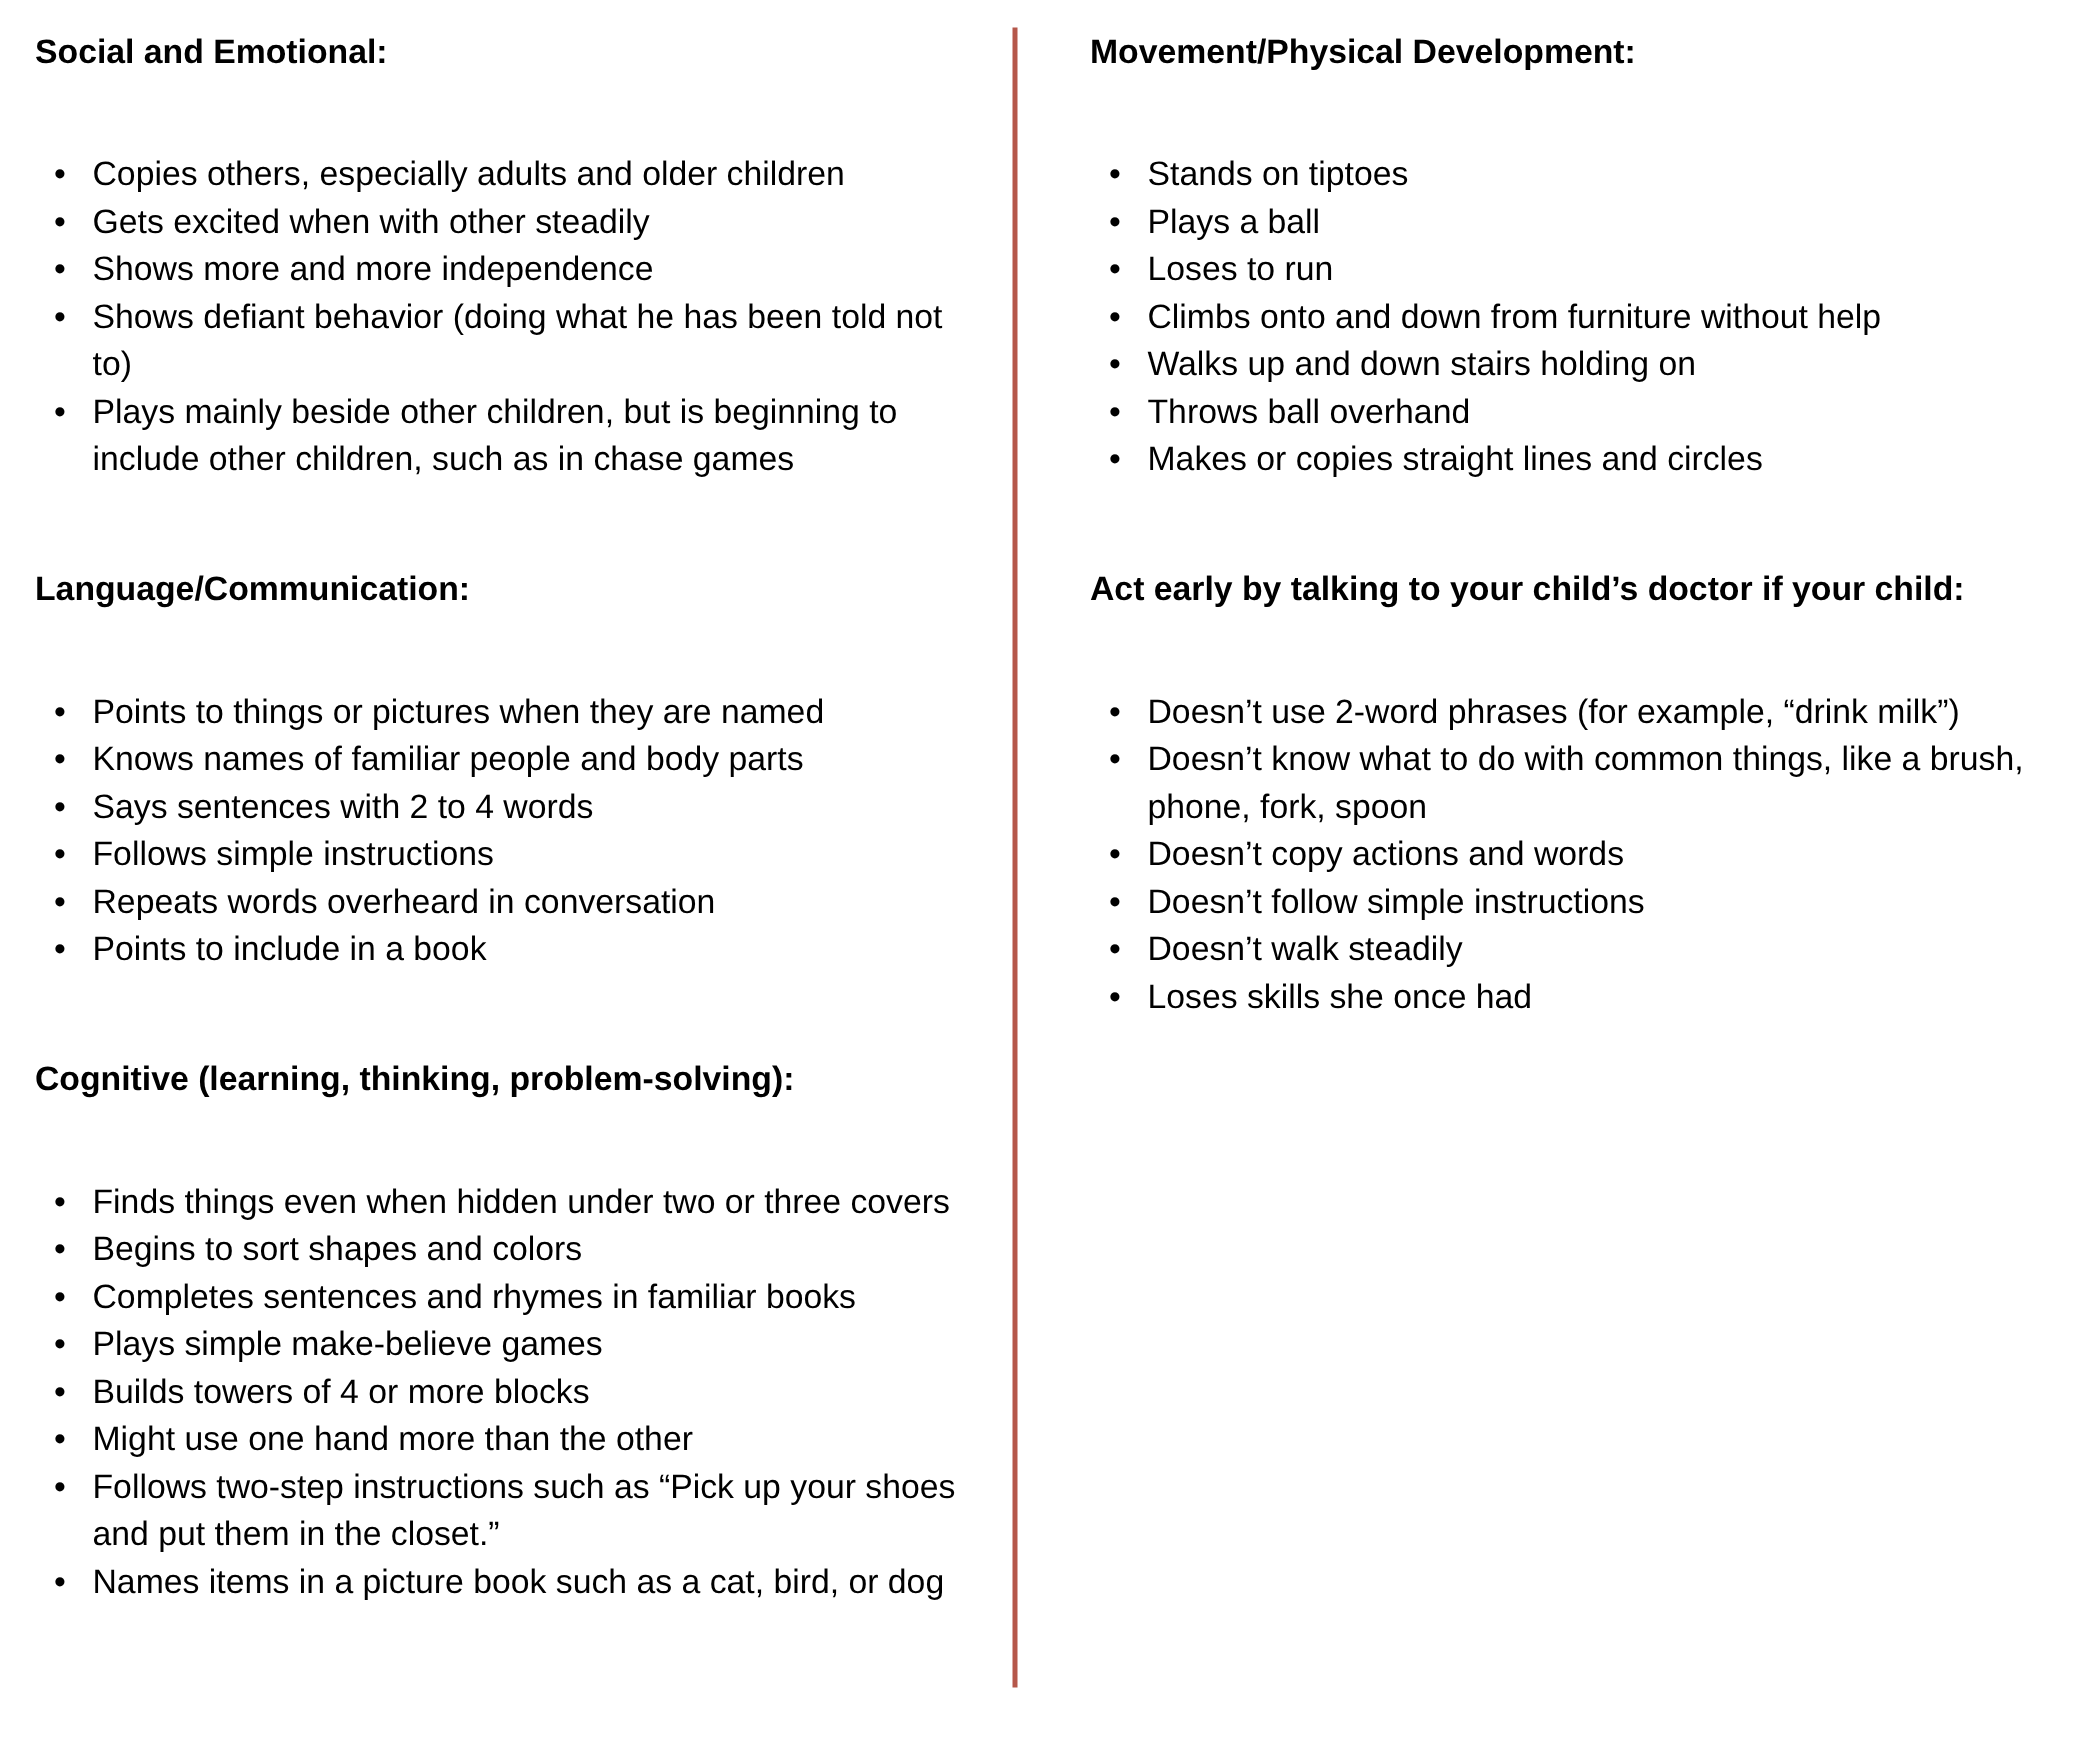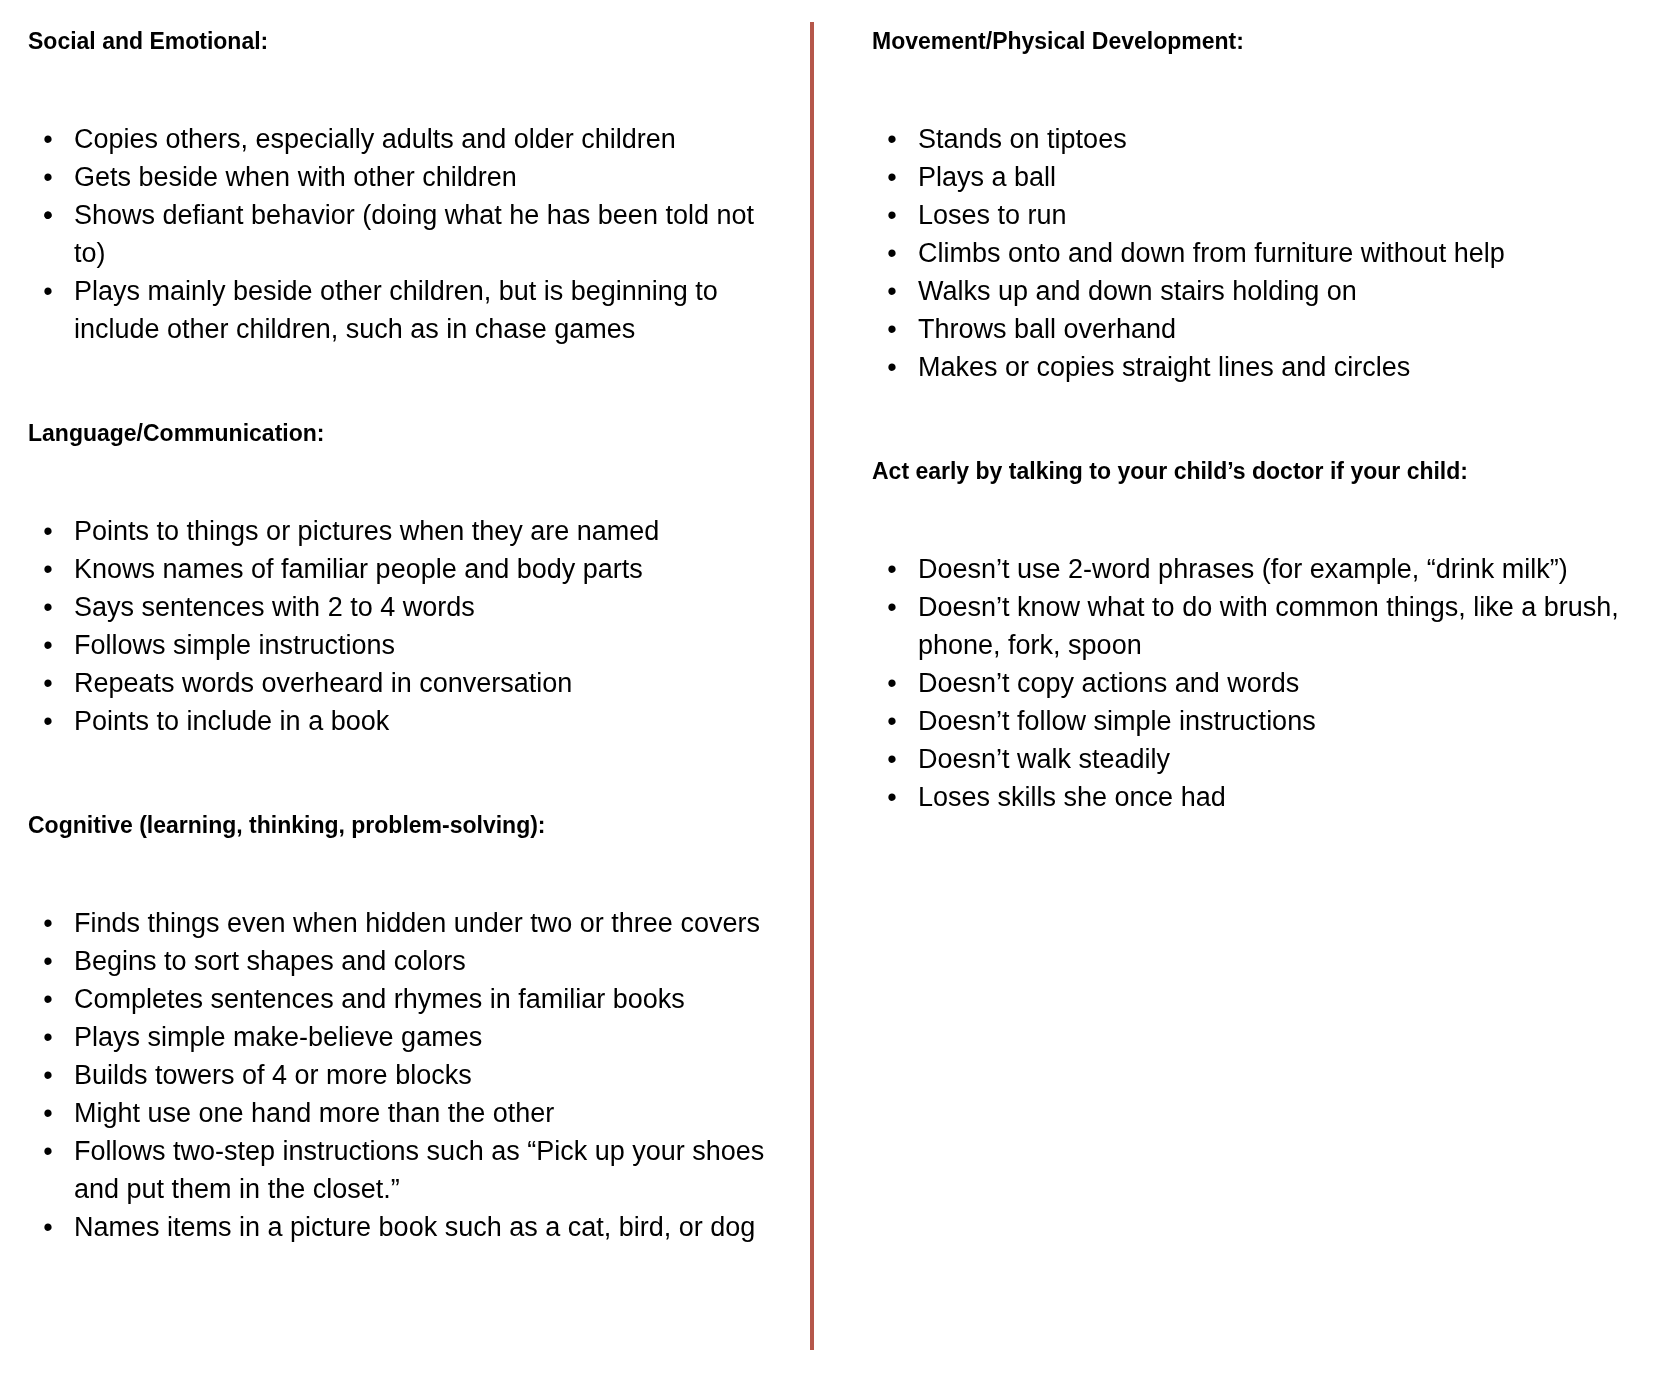--- a/index.html
+++ b/index.html
@@ -8,21 +8,21 @@
     font-family: "Liberation Sans", sans-serif; color: #000;
   }
   .col { position: absolute; top: 22px; }
   .col-left { left: 28px; width: 760px; }
   .col-right { left: 872px; width: 800px; }
   .divider {
     position: absolute; left: 810px; top: 22px; width: 4px; height: 1328px;
     background: #b5574a;
   }
   h2 {
-    margin: 0; font-size: 23px; font-weight: bold; line-height: 38px;
+    margin: 0; font-size: 27px; font-weight: bold; line-height: 38px;
     height: 38px;
   }
   ul {
     margin: 60px 0 0 0; padding: 0 0 0 46px; list-style: none;
   }
   li {
     font-size: 27px; line-height: 38px; position: relative;
   }
   li .bullet {
     position: absolute; left: -32px; top: 0; width: 12px; text-align: center;
@@ -31,22 +31,22 @@
 </style>
 </head>
 <body>
 
 <div class="col col-left">
 
   <div class="section">
     <h2>Social and Emotional:</h2>
     <ul>
       <li><span class="bullet">•</span><span>Copies others, especially adults and older children</span></li>
-      <li><span class="bullet">•</span><span>Gets beside when with other children</span></li>
-      <li><span class="bullet">•</span></li>
+      <li><span class="bullet">•</span><span>Gets excited when with other steadily</span></li>
+      <li><span class="bullet">•</span><span>Shows more and more independence</span></li>
       <li><span class="bullet">•</span><span>Shows defiant behavior (doing what he has been told not to)</span></li>
       <li><span class="bullet">•</span><span>Plays mainly beside other children, but is beginning to include other children, such as in chase games</span></li>
     </ul>
   </div>
 
   <div class="section">
     <h2>Language/Communication:</h2>
     <ul>
       <li><span class="bullet">•</span><span>Points to things or pictures when they are named</span></li>
       <li><span class="bullet">•</span><span>Knows names of familiar people and body parts</span></li>

